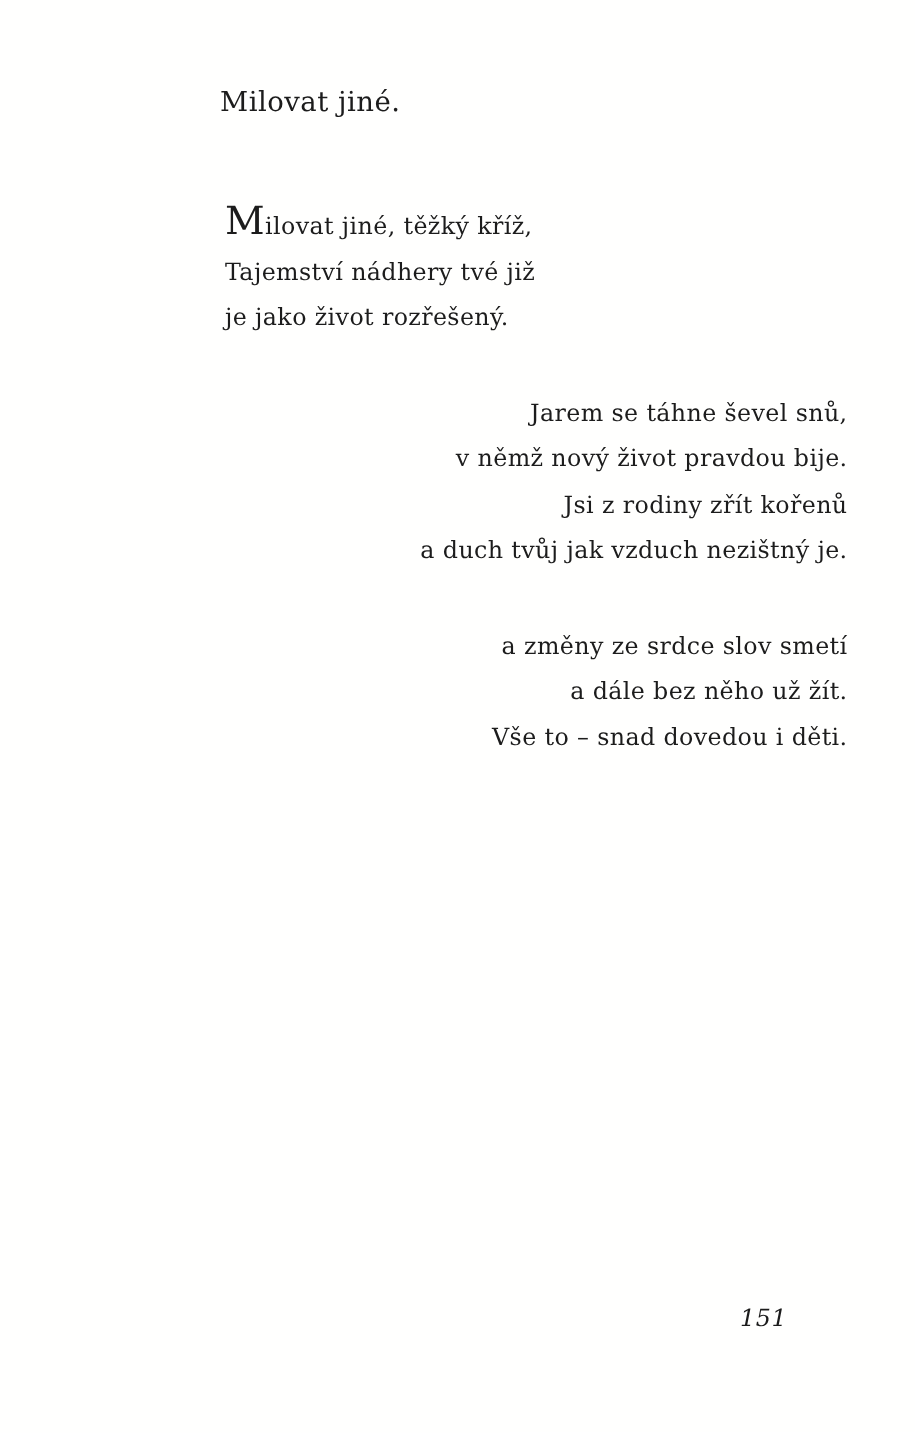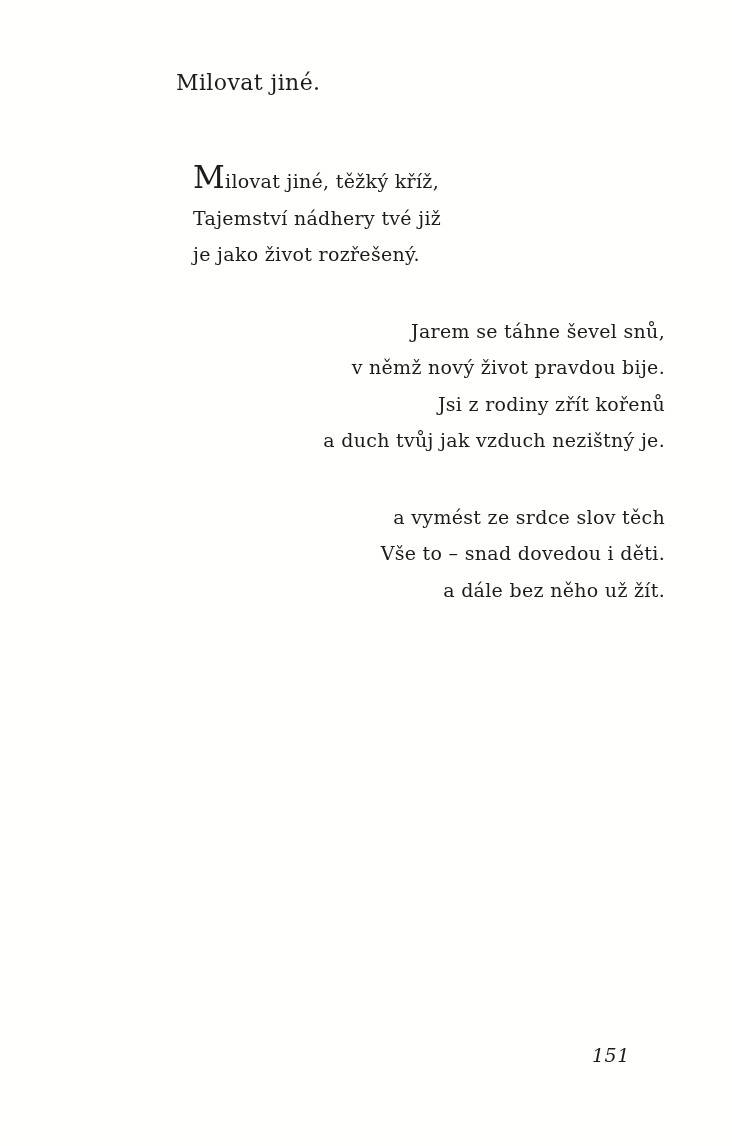--- a/index.html
+++ b/index.html
@@ -25,21 +25,21 @@
   .title {
     font-size: 22px;
     font-weight: normal;
     letter-spacing: 0.4px;
     margin: 0;
   }
   .poem {
     margin-top: 64px;
   }
   .stanza {
-    margin: 17px;
+    margin: 4px;
   }
   .stanza + .stanza {
     margin-top: 40px;
     text-align: right;
   }
   .line {
     margin: 0;
     font-size: 19px;
     line-height: 36.5px;
     letter-spacing: 0.3px;
@@ -75,22 +75,22 @@
       </div>
 
       <div class="stanza">
         <p class="line">Jarem se táhne ševel snů,</p>
         <p class="line">v němž nový život pravdou bije.</p>
         <p class="line">Jsi z rodiny zřít kořenů</p>
         <p class="line">a duch tvůj jak vzduch nezištný je.</p>
       </div>
 
       <div class="stanza">
-        <p class="line">a vymést ze srdce slov těch</p>
+        <p class="line">a změny ze srdce slov smetí</p>
+        <p class="line">a dále bez něho už žít.</p>
         <p class="line">Vše to – snad dovedou i děti.</p>
-        <p class="line">a dále bez něho už žít.</p>
       </div>
 
     </div>
   </div>
 
   <div class="page-number">151</div>
 </div>
 
 </body></html>

